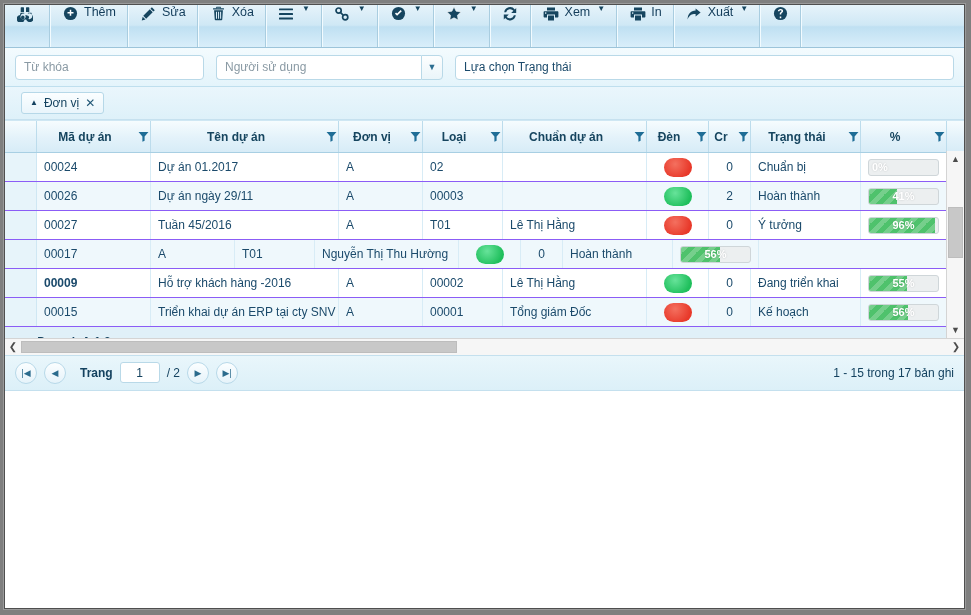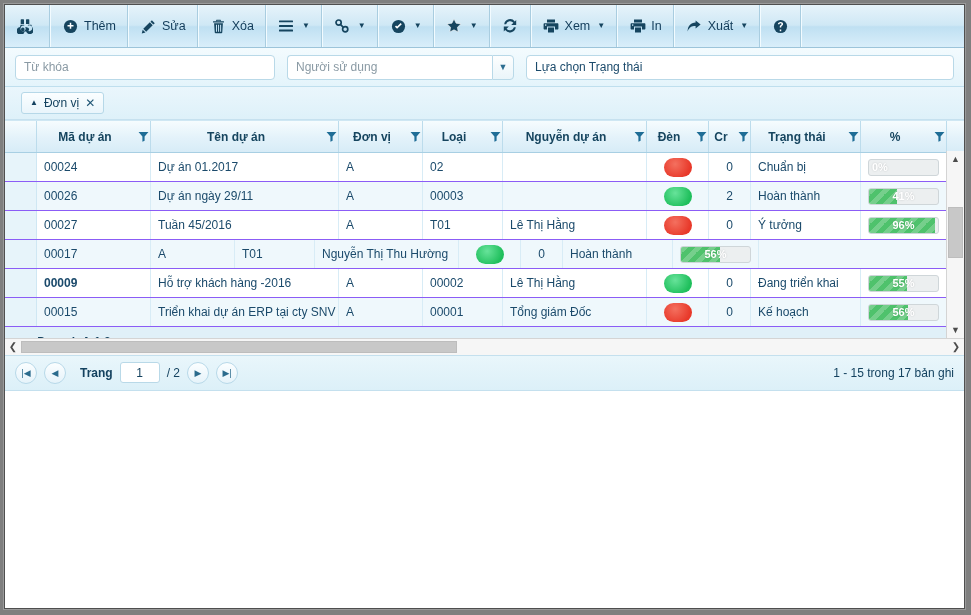--- a/index.html
+++ b/index.html
@@ -19,21 +19,21 @@
     overflow:hidden;
   }
   
   .toolbar{
     height:42px;min-height:42px;
     background:linear-gradient(to bottom,#e6f3fa 0%,#cfe8f5 48%,#bfe0f2 52%,#d9eefa 100%);
     border-bottom:1px solid #9cc4da;
     display:flex;align-items:stretch;
   }
   .tb-btn{
-    display:flex;align-items:center;gap:5px;
+    display:flex;align-items:flex-start;gap:5px;
     padding:0 11px;
     border-right:1px solid #a9cde0;
     border-left:1px solid #f2fbff;
     cursor:pointer;
     color:#123c5a;font-size:12.5px;
     white-space:nowrap;
   }
   .tb-btn:first-child{border-left:none;}
   .tb-fill{flex:1;border-left:1px solid #f2fbff;}
   .tb-ico{display:inline-flex;align-items:center;justify-content:center;width:17px;height:17px;color:#16455f;}
@@ -44,21 +44,21 @@
     background:linear-gradient(to bottom,#f3fbfe,#e4f4fb);
     border-bottom:1px solid #bfdfee;
     display:flex;align-items:center;padding:0 10px;gap:12px;
   }
   .fi{
     height:25px;box-sizing:border-box;
     border:1px solid #b9d9e8;border-radius:4px;background:#fff;
     display:flex;align-items:center;padding:0 8px;
     color:#8a9aa4;font-size:12px;
   }
-  .fi.kw{width:260px;}
+  .fi.kw{width:189px;}
   .fi.usr{width:205px;border-radius:4px 0 0 4px;border-right:none;}
   .fi-drop{
     width:22px;height:25px;box-sizing:border-box;
     border:1px solid #b9d9e8;border-radius:0 4px 4px 0;
     background:linear-gradient(to bottom,#fdfefe,#eaf5fa);
     display:flex;align-items:center;justify-content:center;
     color:#2d6e91;font-size:9px;cursor:pointer;
   }
   .fi.stt{flex:1;}
   .fi.stt .v{color:#1b4a6b;}
@@ -368,21 +368,21 @@
         </div>
         <div class="hcell" style="width: 80px; min-width: 80px;">
           <span class="ht">Loại</span>
           <span class="fil">
             <svg width="11" height="11" viewBox="0 0 12 12" fill="#1f6d96">
               <path d="M.6 1h10.8L7.2 6.1v4.4L4.8 11.6V6.1z"></path>
             </svg>
           </span>
         </div>
         <div class="hcell" style="width: 144px; min-width: 144px;">
-          <span class="ht">Nguyễn dự án</span>
+          <span class="ht">Chuẩn dự án</span>
           <span class="fil">
             <svg width="11" height="11" viewBox="0 0 12 12" fill="#1f6d96">
               <path d="M.6 1h10.8L7.2 6.1v4.4L4.8 11.6V6.1z"></path>
             </svg>
           </span>
         </div>
         <div class="hcell" style="width: 62px; min-width: 62px;">
           <span class="ht">Đèn</span>
           <span class="fil">
             <svg width="11" height="11" viewBox="0 0 12 12" fill="#1f6d96">

